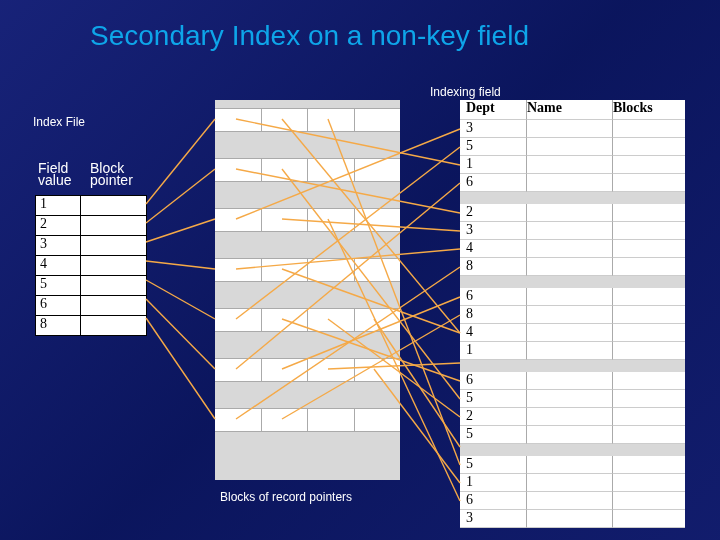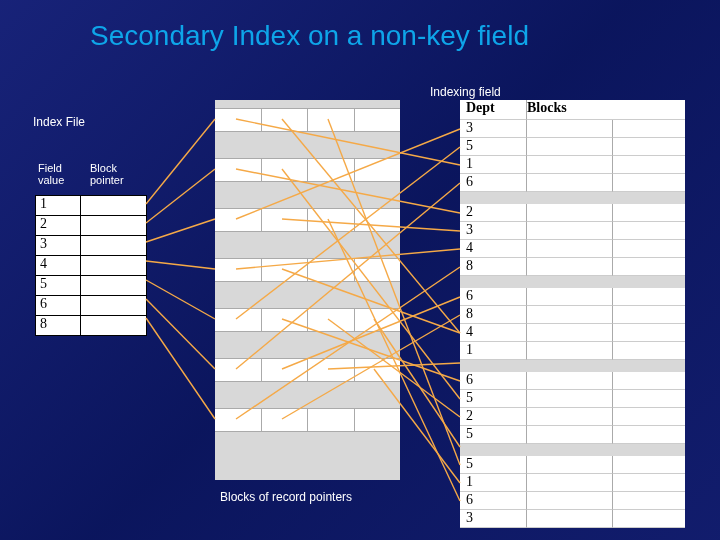--- a/index.html
+++ b/index.html
@@ -1,20 +1,20 @@
 <!DOCTYPE html>
 <html><head>
 <meta charset="utf-8">
 <style>
   html,body{margin:0;padding:0;width:720px;height:540px;background:#0e1a6a;
     background-image:linear-gradient(135deg,rgba(30,40,130,.6) 0%,rgba(10,20,90,.8) 50%,rgba(20,30,110,.6) 100%);
     font-family:Arial,Helvetica,sans-serif;color:#fff;overflow:hidden}
   .title{position:absolute;left:90px;top:20px;font-size:28px;color:#0ea5e9}
   .label{position:absolute;color:#fff;font-size:12px}
-  .sublabel{position:absolute;color:#fff;font-size:11px;line-height:12px}
+  .sublabel{position:absolute;color:#fff;font-size:14px;line-height:12px}
   
   .index-table{position:absolute;left:35px;top:195px;width:110px;border:1px solid #000;
     font-family:"Times New Roman",serif;font-size:14px;color:#000;background:#fff}
   .index-table .row{display:flex;height:19px;border-bottom:1px solid #000}
   .index-table .row:last-child{border-bottom:none}
   .index-table .fv{width:40px;padding-left:4px;border-right:1px solid #000}
   .index-table .bp{flex:1}
   
   .blocks{position:absolute;left:215px;top:100px;width:185px;height:380px;background:#d8d8d8}
   .blocks .brow{position:absolute;left:0;width:185px;height:22px;background:#fff;
@@ -120,20 +120,21 @@
       <div class="cell"></div>
       <div class="cell"></div>
       <div class="cell"></div>
       <div class="cell"></div>
     </div>
 </div>
 
 <div class="data">
   <div class="hrow">
     <div class="c1">Dept</div>
+    <div class="c2">Name</div>
     <div class="c3">Blocks</div>
   </div>
   <div class="drow">
       <div class="c1">3</div>
       <div class="c2"></div>
       <div class="c3"></div>
     </div>
   <div class="drow">
       <div class="c1">5</div>
       <div class="c2"></div>

